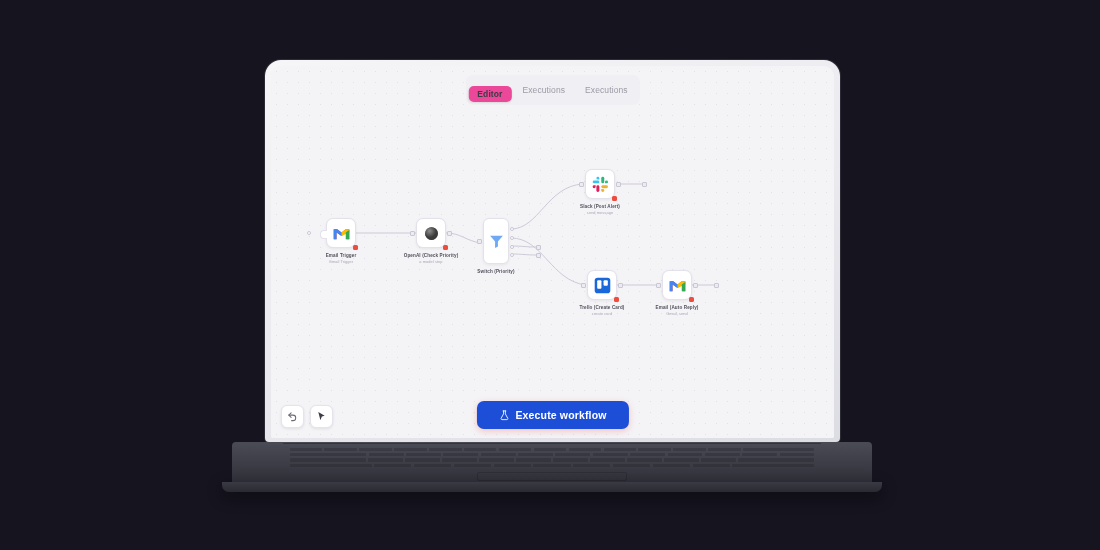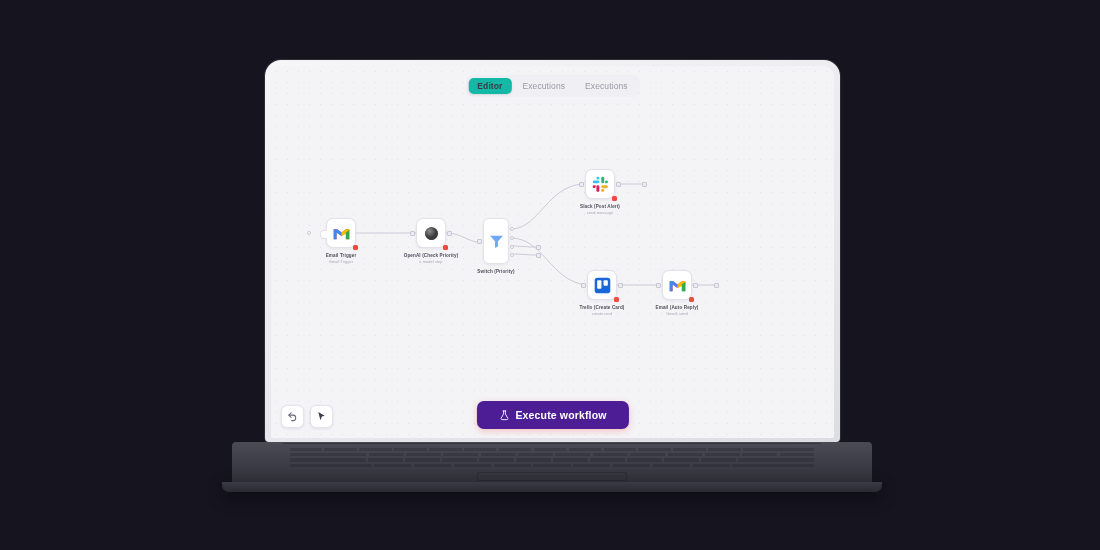--- a/index.html
+++ b/index.html
@@ -77,24 +77,25 @@
     padding: 3px 9px;
     border-radius: 5px;
     letter-spacing: .1px;
     white-space: nowrap;
     cursor: pointer;
     background: transparent;
     border: none;
     font-family: "Liberation Sans", sans-serif;
   }
   .tab.active {
-    background: #14b8a6;
+    background: #ec4899;
     color: #3b3a45;
     font-weight: bold;
     box-shadow: 0 1px 2px rgba(0,0,0,.10);
+    margin-top: 8px;
   }
 
   
   .canvas {
     position: absolute;
     inset: 0;
     background-color: #f4f3f6;
     background-image: radial-gradient(circle, #e2e0e8 0.7px, transparent 0.8px);
     background-size: 11px 11px;
   }
@@ -212,21 +213,21 @@
   
   .execute-btn {
     position: absolute;
     left: 50%;
     bottom: 9px;
     transform: translateX(-50%);
     display: flex;
     align-items: center;
     justify-content: center;
     gap: 6px;
-    background: #4c1d95;
+    background: #1d4ed8;
     color: #ffffff;
     border: none;
     border-radius: 7px;
     padding: 8px 22px;
     font-size: 10.5px;
     font-weight: bold;
     letter-spacing: .15px;
     cursor: pointer;
     box-shadow: 0 2px 6px rgba(242,107,98,.35);
     font-family: "Liberation Sans", sans-serif;

